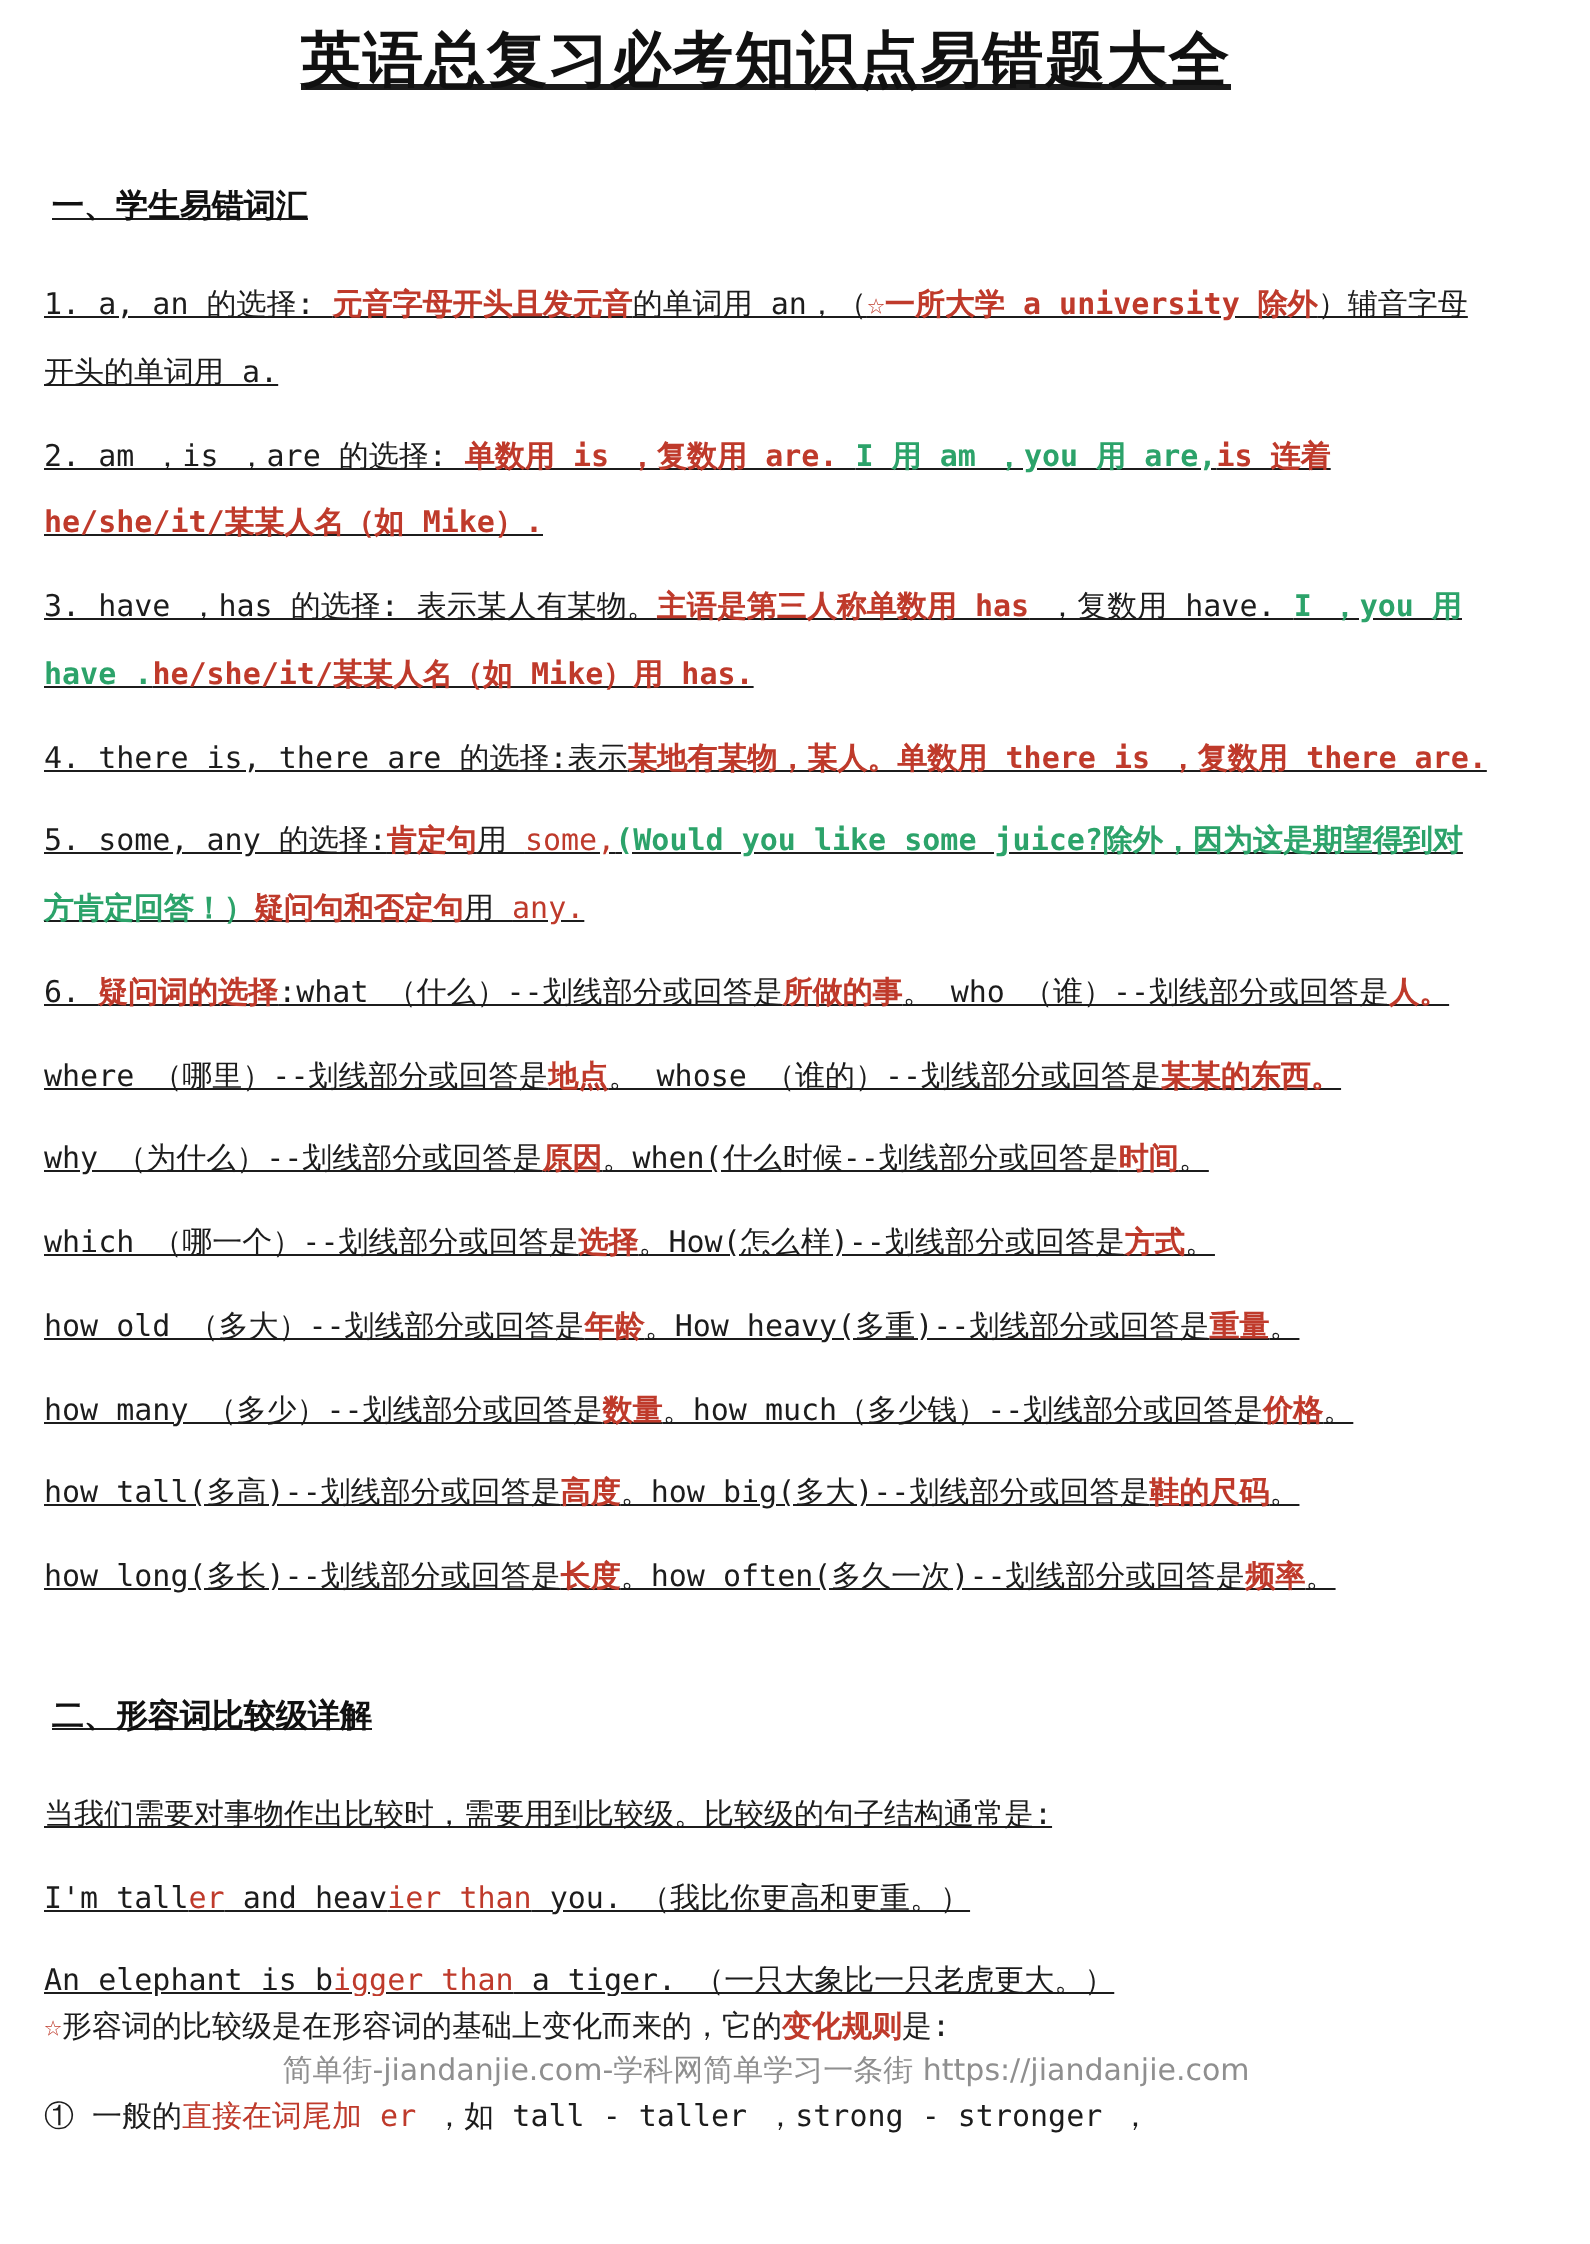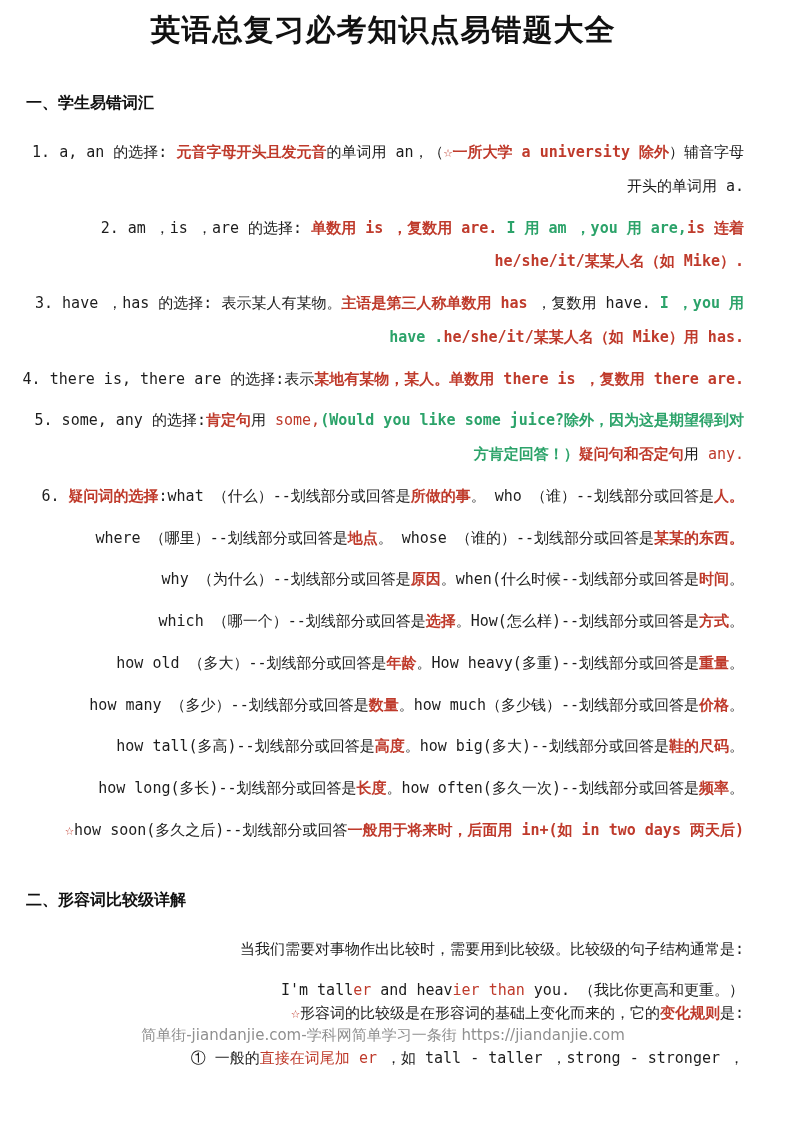--- a/index.html
+++ b/index.html
@@ -9,20 +9,21 @@
     --gray:#8f8f8f;
   }
   html,body{margin:0;padding:0;background:#ffffff;}
   .page{
     position:relative;
     width:766px;height:1122px;
     background:#ffffff;
     overflow:hidden;
     font-family:"DejaVu Sans Mono","Liberation Mono",monospace;
     color:var(--ink);
+    text-decoration:underline;
   }
   .inner{padding:8px 22px 0 22px;}
   h1.title{
     margin:2px 0 0 0;
     text-align:center;
     font-size:30px;
     font-weight:800;
     letter-spacing:1px;
     color:#111;
     font-family:"DejaVu Sans","Liberation Sans",sans-serif;
@@ -31,21 +32,20 @@
     font-size:16px;
     font-weight:700;
     margin:42px 0 22px 4px;
     color:#111;
     font-family:"DejaVu Sans","Liberation Sans",sans-serif;
   }
   .para{
     font-size:15px;
     line-height:2.25;
     margin:0 0 8px 0;
-    text-align:right;
   }
   .seg.black{color:var(--ink);}
   .seg.red{color:var(--red);}
   .seg.green{color:var(--green);}
   .seg.b{font-weight:700;}
   .footer{
     position:absolute;
     left:22px;right:22px;top:998px;
     background:#ffffff;
     padding-top:4px;
@@ -74,21 +74,20 @@
         <div class="para"><span class="seg black">4. there is, there are 的选择:表示</span><span class="seg red b">某地有某物，某人。单数用 there is ，复数用 there are.</span></div>
         <div class="para"><span class="seg black">5. some, any 的选择:</span><span class="seg red b">肯定句</span><span class="seg black">用 </span><span class="seg red">some,</span><span class="seg green b">(Would you like some juice?除外，因为这是期望得到对方肯定回答！）</span><span class="seg red b">疑问句和否定句</span><span class="seg black">用 </span><span class="seg red">any.</span></div>
         <div class="para"><span class="seg black">6. </span><span class="seg red b">疑问词的选择</span><span class="seg black">:what （什么）--划线部分或回答是</span><span class="seg red b">所做的事</span><span class="seg black">。 who （谁）--划线部分或回答是</span><span class="seg red b">人。</span></div>
         <div class="para"><span class="seg black">where （哪里）--划线部分或回答是</span><span class="seg red b">地点</span><span class="seg black">。 whose （谁的）--划线部分或回答是</span><span class="seg red b">某某的东西。</span></div>
         <div class="para"><span class="seg black">why （为什么）--划线部分或回答是</span><span class="seg red b">原因</span><span class="seg black">。when(什么时候--划线部分或回答是</span><span class="seg red b">时间</span><span class="seg black">。</span></div>
         <div class="para"><span class="seg black">which （哪一个）--划线部分或回答是</span><span class="seg red b">选择</span><span class="seg black">。How(怎么样)--划线部分或回答是</span><span class="seg red b">方式</span><span class="seg black">。</span></div>
         <div class="para"><span class="seg black">how old （多大）--划线部分或回答是</span><span class="seg red b">年龄</span><span class="seg black">。How heavy(多重)--划线部分或回答是</span><span class="seg red b">重量</span><span class="seg black">。</span></div>
         <div class="para"><span class="seg black">how many （多少）--划线部分或回答是</span><span class="seg red b">数量</span><span class="seg black">。how much（多少钱）--划线部分或回答是</span><span class="seg red b">价格</span><span class="seg black">。</span></div>
         <div class="para"><span class="seg black">how tall(多高)--划线部分或回答是</span><span class="seg red b">高度</span><span class="seg black">。how big(多大)--划线部分或回答是</span><span class="seg red b">鞋的尺码</span><span class="seg black">。</span></div>
         <div class="para"><span class="seg black">how long(多长)--划线部分或回答是</span><span class="seg red b">长度</span><span class="seg black">。how often(多久一次)--划线部分或回答是</span><span class="seg red b">频率</span><span class="seg black">。</span></div>
-        <div class="para"><span class="seg red">☆</span><span class="seg black">how soon(多久之后)--划线部分或回答</span><span class="seg red b">一般用于将来时，后面用 in+(如 in two days 两天后)</span></div>
         <h2 class="heading">二、形容词比较级详解</h2>
         <div class="para"><span class="seg black">当我们需要对事物作出比较时，需要用到比较级。比较级的句子结构通常是:</span></div>
         <div class="para"><span class="seg black">I'm tall</span><span class="seg red">er</span><span class="seg black"> and heav</span><span class="seg red">ier than</span><span class="seg black"> you. （我比你更高和更重。）</span></div>
         <div class="para"><span class="seg black">An elephant is b</span><span class="seg red">igger than</span><span class="seg black"> a tiger. （一只大象比一只老虎更大。）</span></div>
       </div>
   </div>
 
   <div class="footer">
     <div id="footer-rule-intro" class="para"><span class="seg red">☆</span><span class="seg black">形容词的比较级是在形容词的基础上变化而来的，它的</span><span class="seg red b">变化规则</span><span class="seg black">是:</span></div>
     <div class="watermark">简单街-jiandanjie.com-学科网简单学习一条街 https://jiandanjie.com</div>

